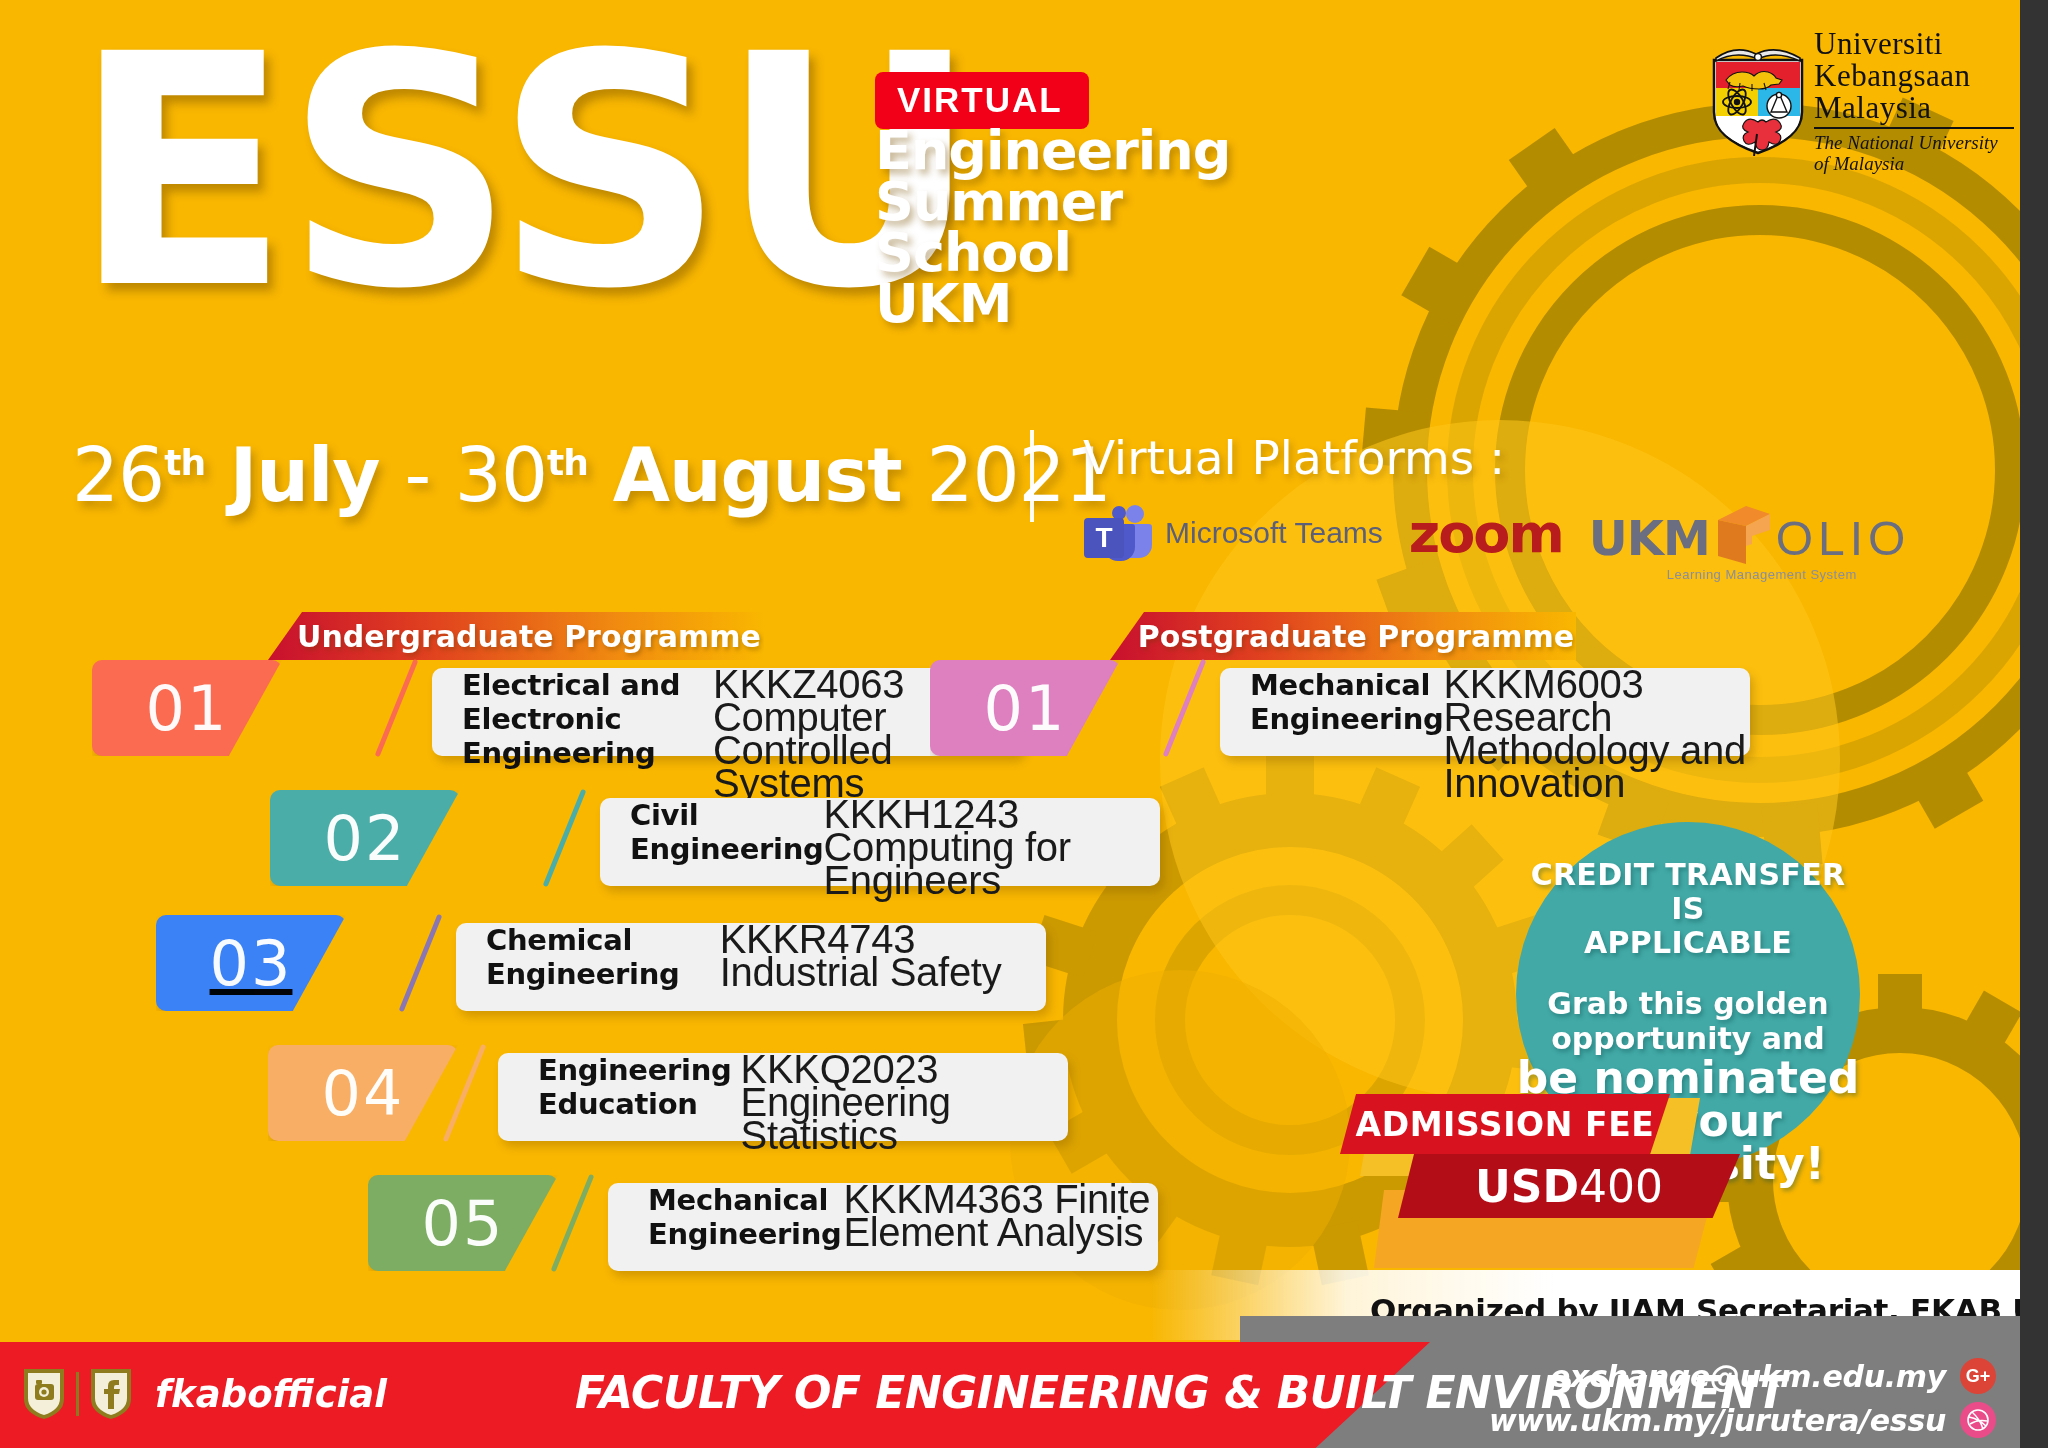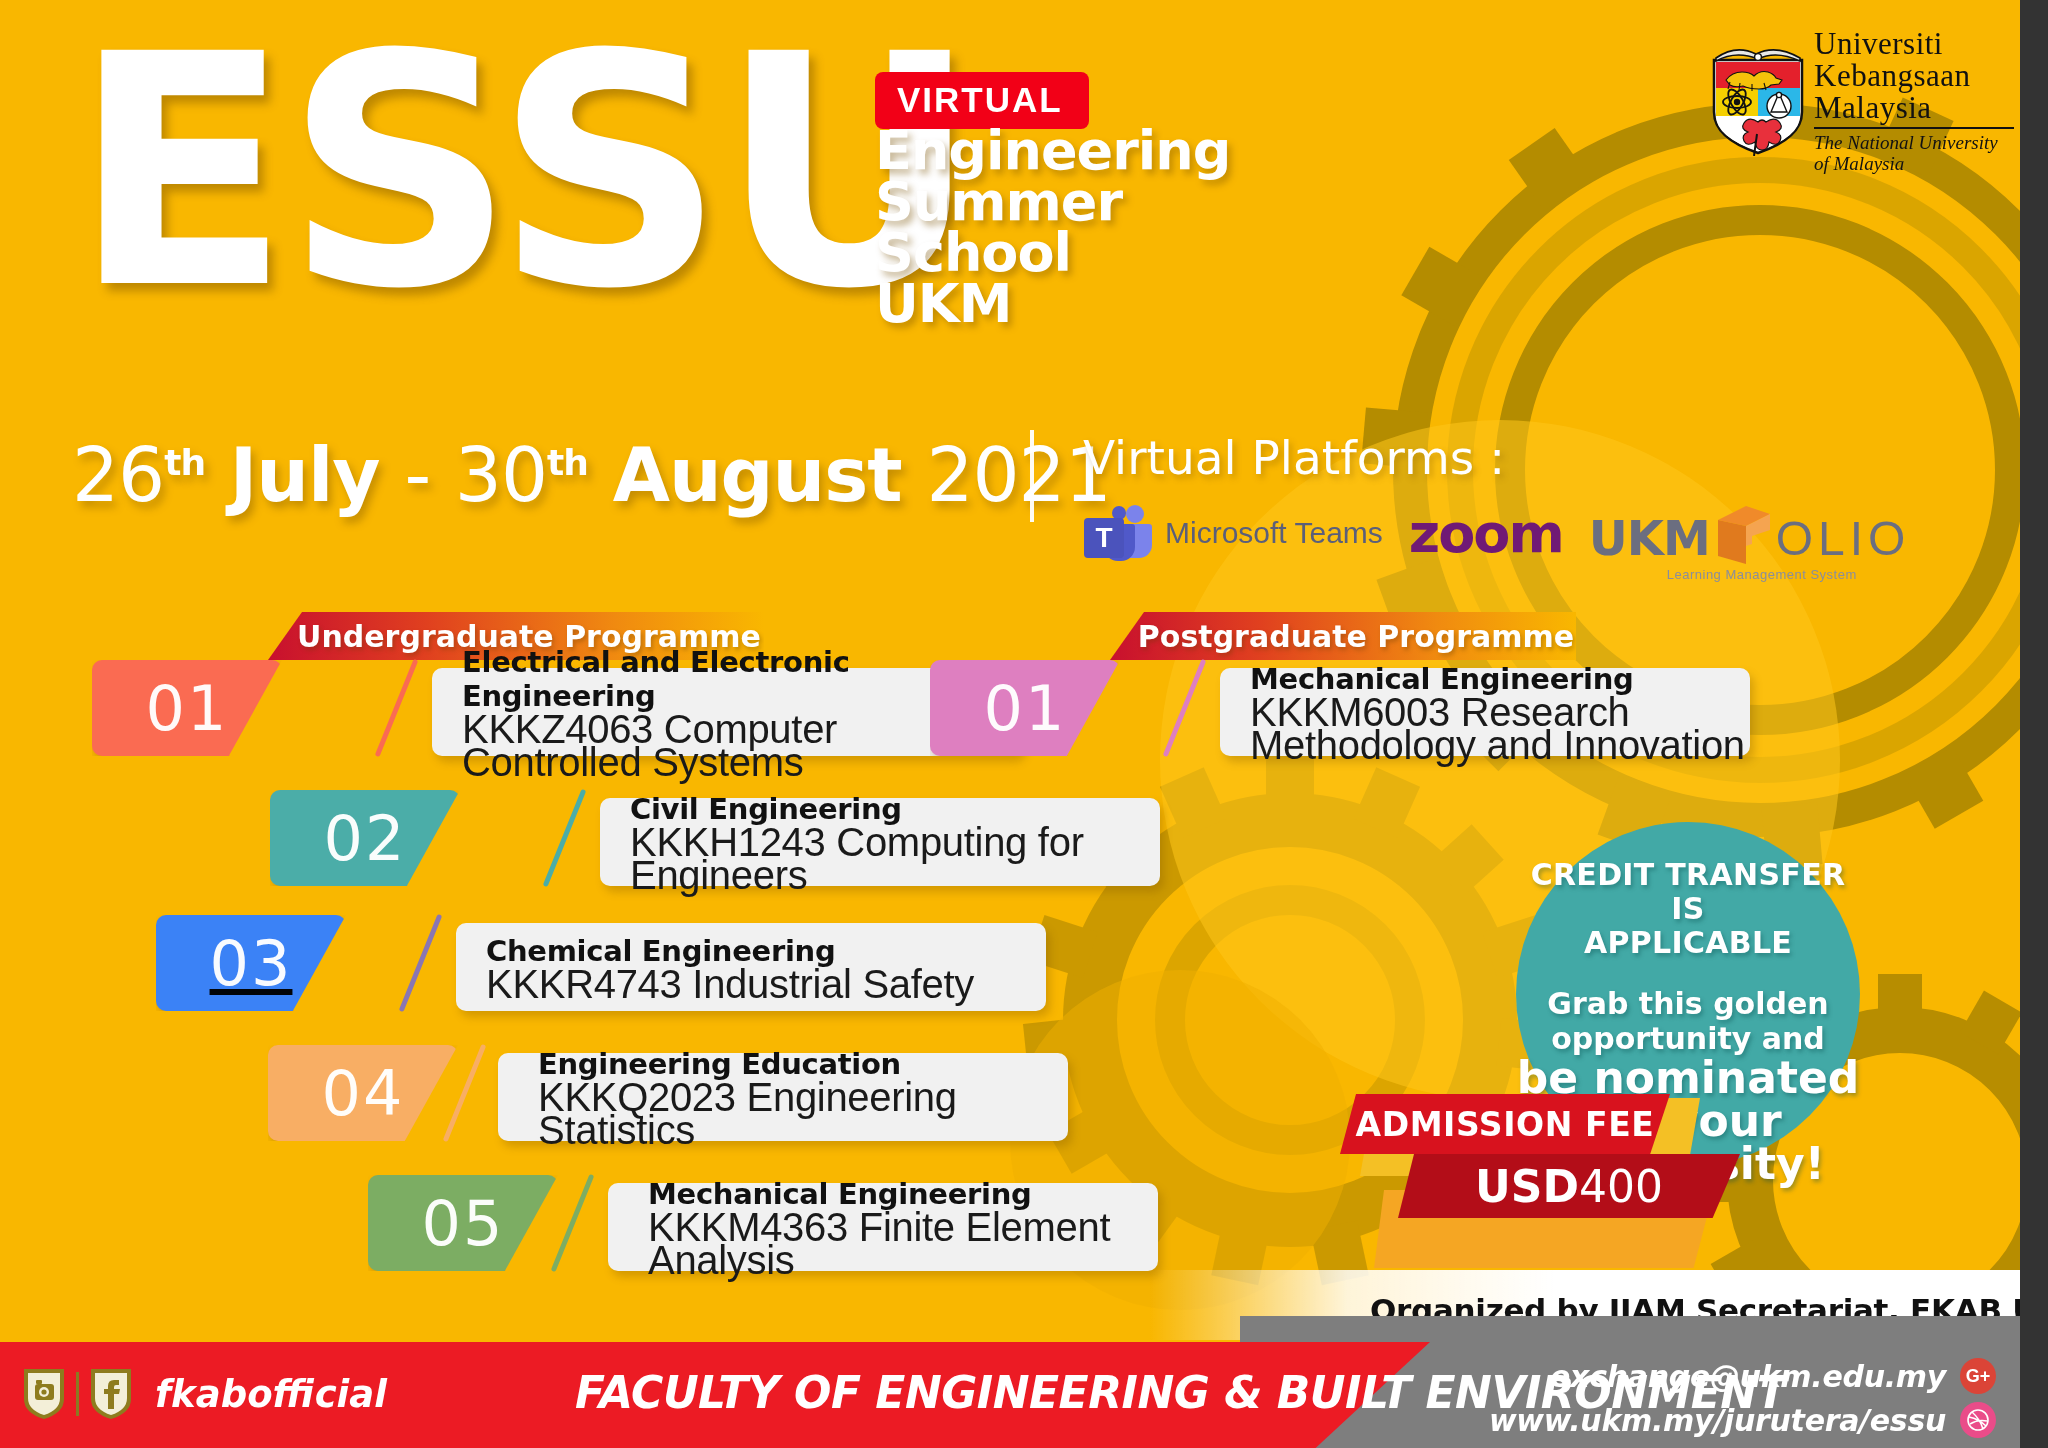--- a/index.html
+++ b/index.html
@@ -53,21 +53,21 @@
   .divider-v{position:absolute;left:1030px;top:430px;width:4px;height:92px;background:#fff;opacity:.95;}
 
   
   .vp-title{position:absolute;left:1083px;top:430px;color:#fff;font-size:47px;
      letter-spacing:0px;text-shadow:3px 4px 6px rgba(120,80,0,.35);
      font-family:"DejaVu Sans", sans-serif;}
   .vp-logos{position:absolute;left:1083px;top:500px;display:flex;align-items:center;gap:26px;}
   .teams-logo{display:flex;align-items:center;gap:10px;}
   .teams-mark{position:relative;width:72px;height:62px;}
   .ms-teams-text{font-size:30px;color:#5b5f7a;font-family:"Liberation Sans",sans-serif;}
-  .zoom-text{font-size:54px;font-weight:bold;color:#701a75;letter-spacing:-2px;
+  .zoom-text{font-size:54px;font-weight:bold;color:#b91c1c;letter-spacing:-2px;
      font-family:"DejaVu Sans",sans-serif;}
   .folio{position:relative;display:flex;align-items:flex-end;}
   .folio-ukm{font-size:48px;font-weight:bold;color:#6b6e80;letter-spacing:-1px;
      font-family:"DejaVu Sans",sans-serif;}
   .folio-f{position:relative;width:62px;height:70px;margin:0 2px -4px 2px;}
   .folio-olio{font-size:48px;color:#6b6e80;letter-spacing:5px;
      font-family:"Liberation Sans",sans-serif;}
   .folio-lms{position:absolute;left:78px;bottom:-16px;font-size:13px;color:#8a8d9c;letter-spacing:.5px;}
 
   
@@ -85,21 +85,21 @@
     position:absolute;left:0;top:0;width:190px;height:96px;border-radius:10px;
     clip-path:polygon(0 0,100% 0,72% 100%,0 100%);
     display:flex;align-items:center;justify-content:center;
     box-shadow:3px 5px 8px rgba(120,80,0,.30);
   }
   .num-badge span{color:#fff;font-size:62px;font-weight:normal;letter-spacing:2px;
      font-family:"DejaVu Sans", sans-serif;opacity:.97;}
   .card{
     position:absolute;top:8px;height:88px;background:#F1F1F1;border-radius:10px;
     box-shadow:4px 6px 9px rgba(120,80,0,.28);
-    display:flex;flex-direction:column;justify-content:center;
+    display:flex;flex-direction:row;justify-content:center;
   }
   .card .t{font-size:29px;font-weight:bold;color:#111;letter-spacing:-.3px;
      font-family:"DejaVu Sans", sans-serif;line-height:34px;}
   .card .c{font-size:40px;color:#1a1a1a;letter-spacing:-.3px;
      font-family:"Liberation Sans", sans-serif;line-height:33px;}
   .slash{position:absolute;width:5px;height:104px;border-radius:3px;transform:rotate(22deg);}
 
   
   .credit-circle{
     position:absolute;left:1516px;top:822px;width:344px;height:344px;border-radius:50%;

